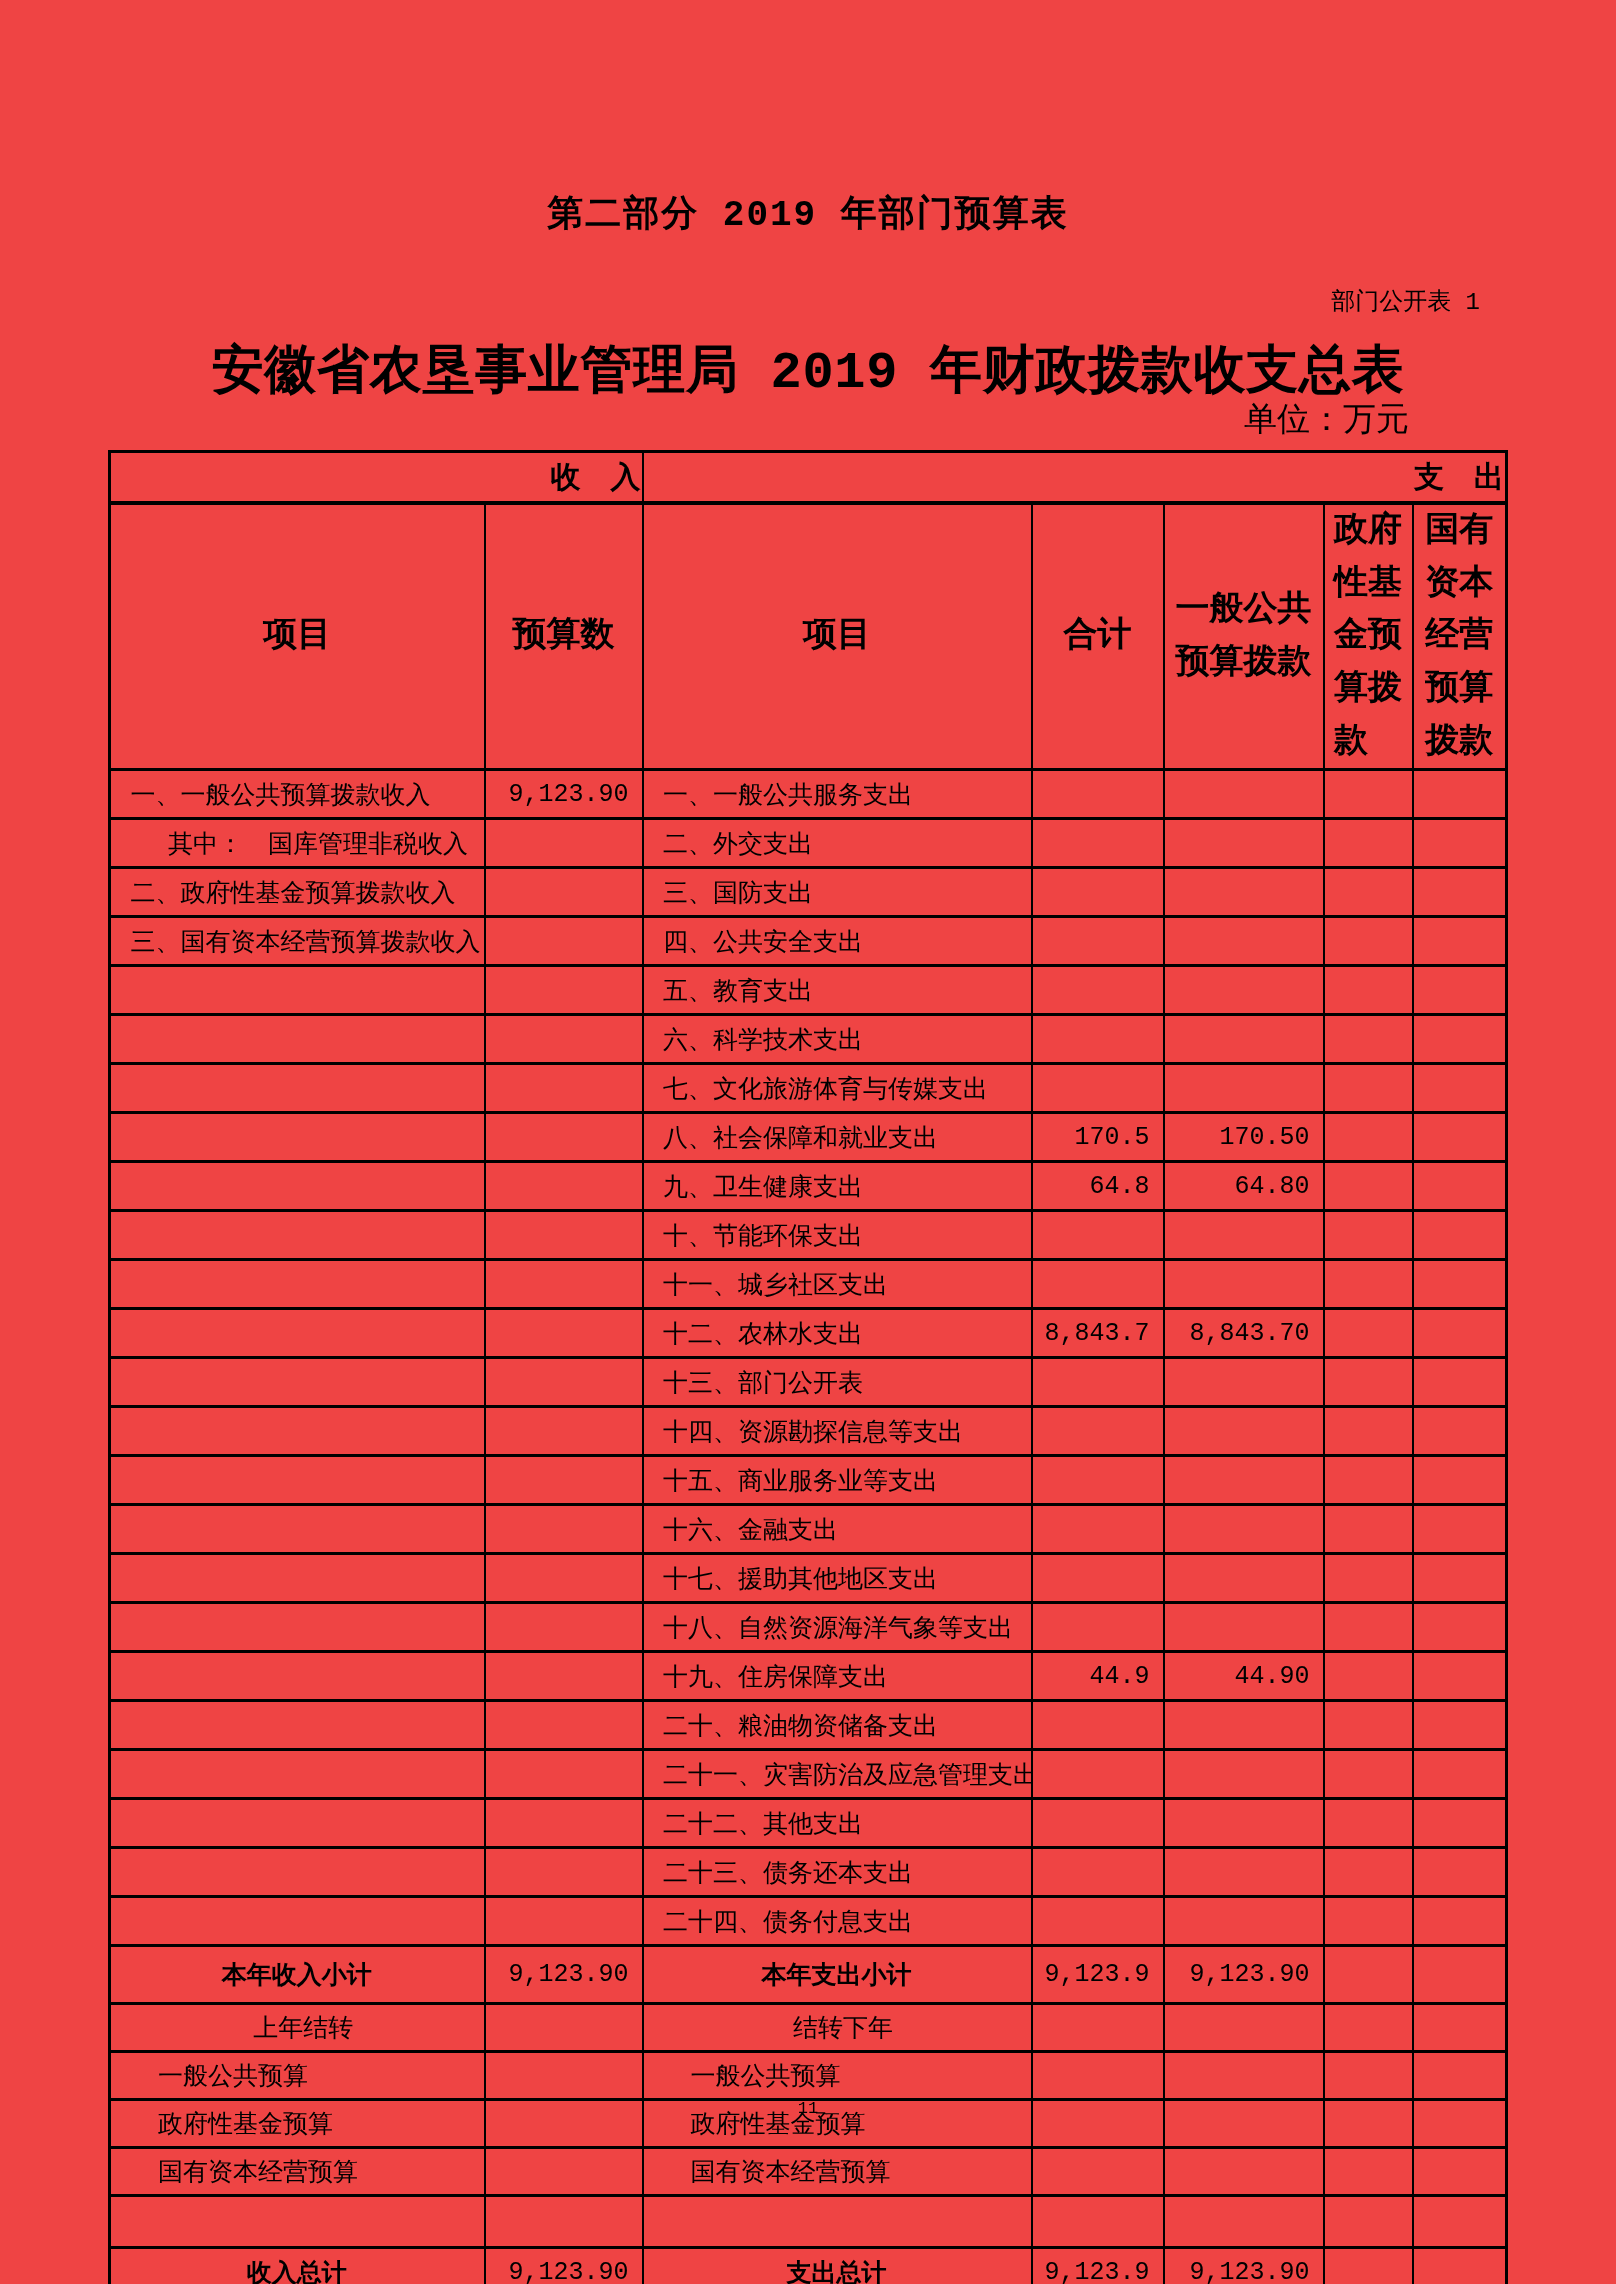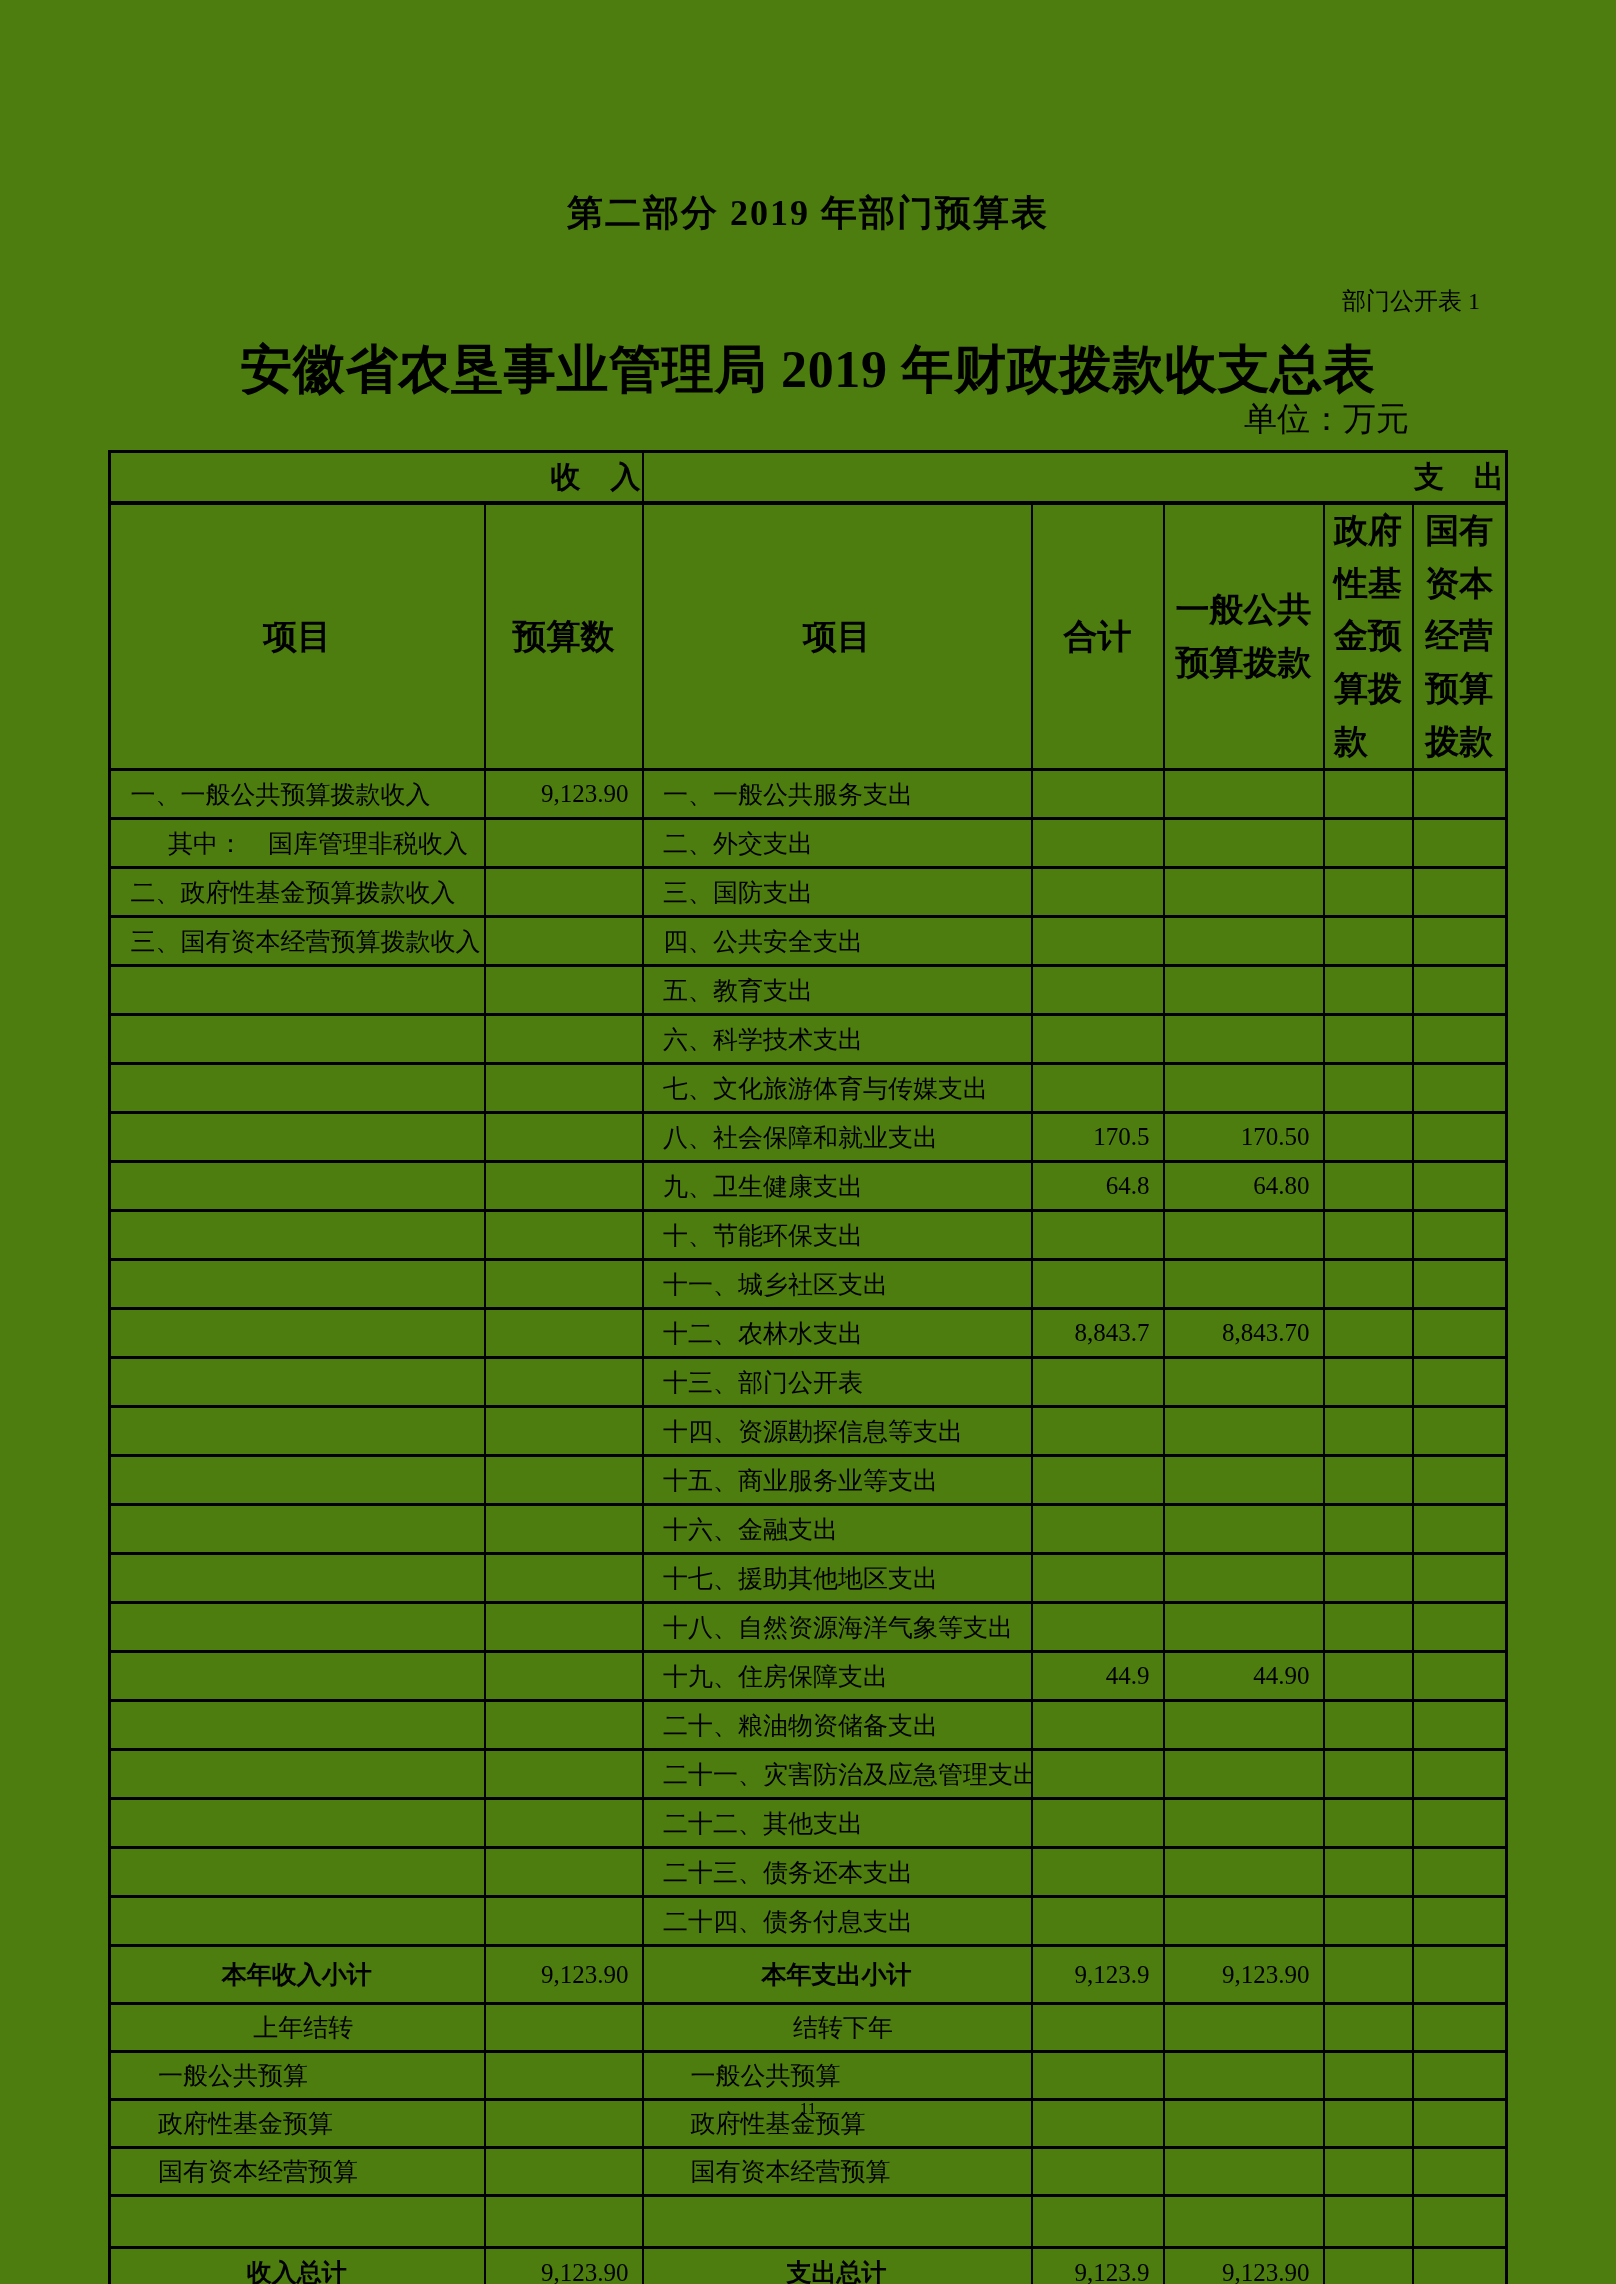--- a/index.html
+++ b/index.html
@@ -1,21 +1,21 @@
 <!DOCTYPE html>
 <html style="font-size:10.4px"><head>
 <meta charset="utf-8">
 <style>
   html,body { margin:0; padding:0; background:#888; }
   .page {
     position:relative;
     width:1616px; height:2284px;
-    background:#4d7c0f;
+    background:#ef4444;
     color:#000;
-    font-family:Liberation Serif, serif;
+    font-family:Liberation Mono, monospace;
     overflow:hidden;
   }
   .doc-section-title {
     position:absolute; top:189px; left:0; width:100%;
     text-align:center; font-size:36px; font-weight:bold; letter-spacing:2px;
   }
   .table-tag {
     position:absolute; top:285px; right:136px;
     font-size:24px;
   }

